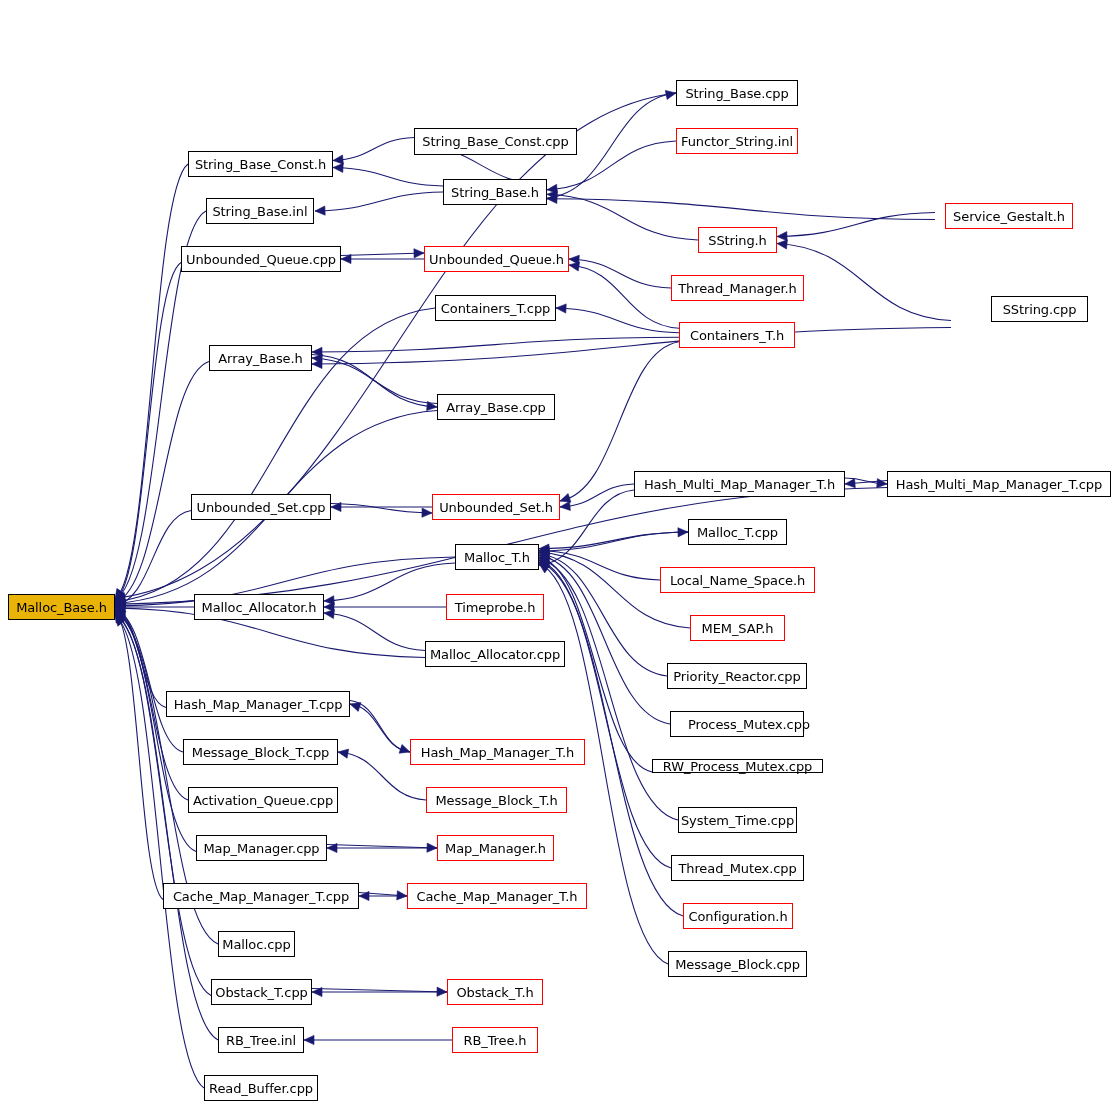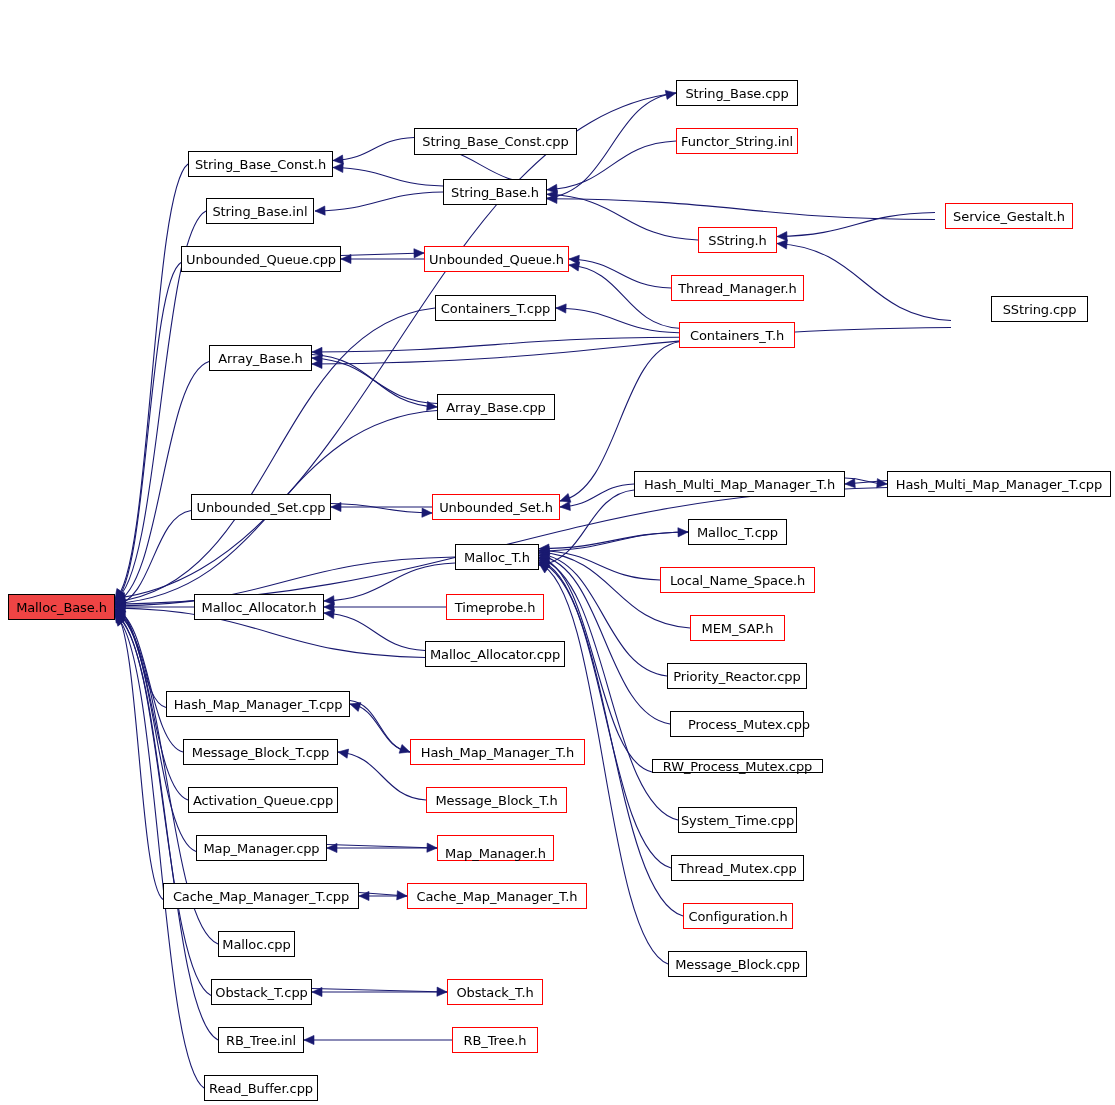--- a/index.html
+++ b/index.html
@@ -43,21 +43,21 @@
     white-space: nowrap;
     font-size: 13px;
     color: #000000;
     line-height: 1;
     letter-spacing: -0.1px;
   }
   .node.red {
     border-color: #ff0000;
   }
   .node.current {
-    background: #ef4444;
+    background: #eab308;
     border-color: #000000;
   }
   .node-label {
     display: block;
     padding: 0 6px;
   }
 </style>
 </head>
 <body>
 
@@ -314,21 +314,21 @@
       </div>
       <div class="node red" style="left: 426px; top: 787px; width: 141px; height: 26px;">
         <span class="node-label">Message_Block_T.h</span>
       </div>
       <div class="node" style="left: 678px; top: 807px; width: 119px; height: 26px;">
         <span class="node-label">System_Time.cpp</span>
       </div>
       <div class="node" style="left: 196px; top: 835px; width: 131px; height: 26px;">
         <span class="node-label">Map_Manager.cpp</span>
       </div>
-      <div class="node red" style="left: 437px; top: 835px; width: 117px; height: 26px; align-items: flex-end;">
+      <div class="node red" style="left: 437px; top: 835px; width: 117px; height: 26px;">
         <span class="node-label">Map_Manager.h</span>
       </div>
       <div class="node" style="left: 671px; top: 855px; width: 133px; height: 26px;">
         <span class="node-label">Thread_Mutex.cpp</span>
       </div>
       <div class="node" style="left: 163px; top: 883px; width: 196px; height: 26px;">
         <span class="node-label">Cache_Map_Manager_T.cpp</span>
       </div>
       <div class="node red" style="left: 407px; top: 883px; width: 180px; height: 26px;">
         <span class="node-label">Cache_Map_Manager_T.h</span>

